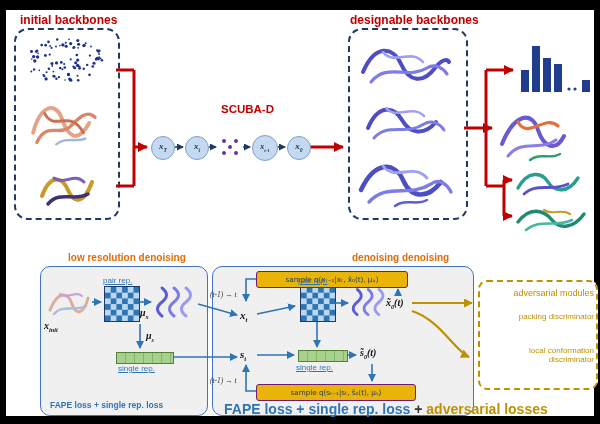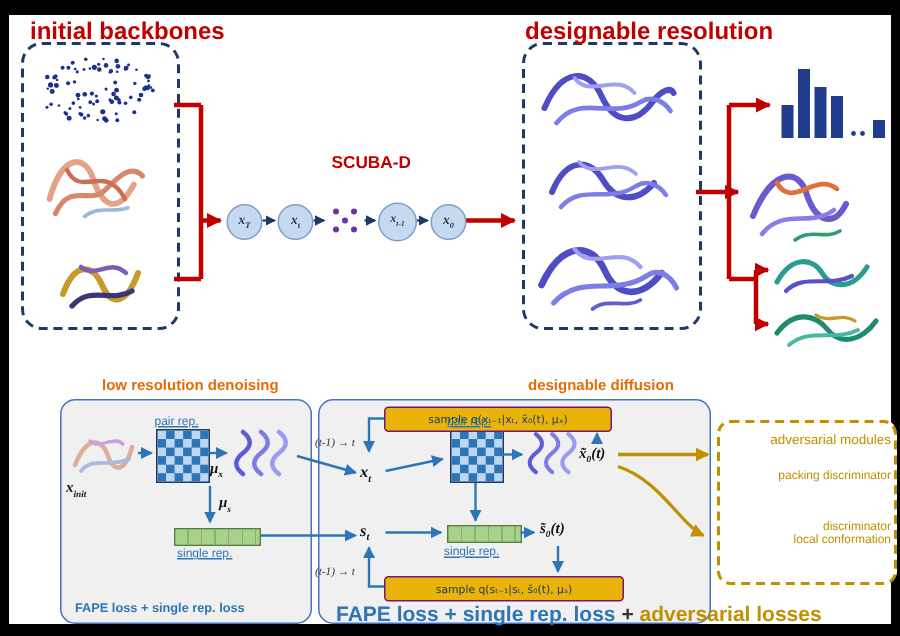--- a/index.html
+++ b/index.html
@@ -4,21 +4,21 @@
 <style>
   html,body{margin:0;padding:0;background:#000;}
   #page{position:relative;width:600px;height:424px;background:#000;overflow:hidden;
         font-family:"Liberation Sans",sans-serif;}
   .abs{position:absolute;}
   .figure-bg{position:absolute;left:6px;top:10px;width:588px;height:406px;background:#ffffff;z-index:0;}
   .z1{z-index:1}.z2{z-index:2}.z3{z-index:3}.z4{z-index:4}
   .dashedbox{border:2px dashed #1f3864;border-radius:14px;background:transparent;}
   .graybox{background:#f0f0f1;border:1.5px solid #4472c4;border-radius:10px;}
   .advbox{border:2px dashed #bf9000;border-radius:9px;background:#fff;}
-  .lbl-red{color:#c00000;font-weight:bold;font-size:16px;}
+  .lbl-red{color:#c00000;font-weight:bold;font-size:12px;}
   .lbl-orange{color:#e36c09;font-weight:bold;font-size:10px;padding-left:16px;}
   .lbl-gold{color:#bf9000;font-weight:normal;}
   .lbl-blue{color:#2e75b6;font-size:8px;text-decoration:underline;}
   .loss{color:#2e75b6;font-weight:bold;font-size:8.5px;}
   .math{font-family:"Liberation Serif",serif;font-style:italic;font-weight:bold;color:#111;}
   .math sub{font-size:0.62em;}
   .chain-circle{width:22px;height:22px;border-radius:50%;background:#c5d9f1;border:1px solid #7f9fc6;
     display:flex;align-items:center;justify-content:center;z-index:4;}
   .chain-circle .cl{font-size:9px;color:#17365d;line-height:1;}
   .pairmat{background:repeating-conic-gradient(#2e75b6 0% 25%, #bdd7ee 0% 50%);
@@ -219,21 +219,21 @@
     <div class="abs chain-circle" style="left:185px;top:136px">
       <span class="math cl"><span>x</span><sub>t</sub></span>
     </div>
     <div class="abs chain-circle" style="left:252px;top:135px;width:24px;height:24px">
       <span class="math cl" style="font-size:8px"><span>x</span><sub>t-1</sub></span>
     </div>
     <div class="abs chain-circle" style="left:287px;top:136px">
       <span class="math cl"><span>x</span><sub>0</sub></span>
     </div>
 
-    <div class="abs z4 lbl-red" style="left:350px;top:13px">designable resolution</div>
+    <div class="abs z4 lbl-red" style="left:350px;top:13px">designable backbones</div>
     <div class="abs z1 dashedbox" style="left:348px;top:28px;width:116px;height:188px"></div>
 
     <svg class="abs z2" style="left:356px;top:38px" width="98" height="54" viewBox="0 0 96 54" fill="none" stroke-linecap="round">
       <path d="M6,34 C18,6 36,8 44,26 C52,44 66,46 78,30 C84,22 90,20 92,24" stroke="#4e4ec4" stroke-width="4"></path>
       <path d="M14,44 C30,24 50,42 70,30 C78,25 86,30 90,36" stroke="#7d7de8" stroke-width="3.2"></path>
       <path d="M26,14 C36,28 54,10 66,24" stroke="#a0a0f2" stroke-width="2.6"></path>
     </svg>
     <svg class="abs z2" style="left:362px;top:96px" width="88" height="50" viewBox="0 0 88 50" fill="none" stroke-linecap="round">
       <path d="M6,32 C16,8 32,10 40,24 C48,38 62,40 74,26" stroke="#4e4ec4" stroke-width="4"></path>
       <path d="M12,42 C26,26 44,40 62,28 C70,23 78,28 82,34" stroke="#7d7de8" stroke-width="3"></path>
@@ -306,21 +306,21 @@
       <span>μ</span><sub>s</sub>
     </div>
 
     <div class="abs greenbar" style="left:116px;top:352px;width:56px;height:10px"></div>
     <div class="abs z4 lbl-blue" style="left:118px;top:364px">single rep.</div>
 
     <div class="abs z4 loss" style="left:50px;top:400px">FAPE loss + single rep. loss</div>
   </div>
 
   <div>
-    <div class="abs z4 lbl-orange" style="left:336px;top:252px">designable diffusion</div>
+    <div class="abs z4 lbl-orange" style="left:336px;top:252px">denoising denoising</div>
     <div class="abs z1 graybox" style="left:212px;top:266px;width:260px;height:148px"></div>
 
     <div class="abs sample" style="left:256px;top:271px;width:150px;height:15px">sample q(xₜ₋₁|xₜ, x̃₀(t), μₓ)</div>
     <div class="abs steplbl" style="left:210px;top:290px">(t-1) → t</div>
 
     <div class="abs z4 math" style="left:240px;top:309px;font-size:11px">
       <span>x</span><sub>t</sub>
     </div>
 
     <div class="abs z4 lbl-blue" style="left:298px;top:276px">pair rep.</div>
@@ -354,17 +354,17 @@
       <span style="color:#333">+</span>
       <span style="color:#bf9000">adversarial losses</span>
     </div>
   </div>
 
   <div>
     <div class="abs z1 advbox" style="left:478px;top:280px;width:116px;height:106px"></div>
     <div class="abs z4 lbl-gold ctr" style="left:478px;top:288px;width:116px;font-size:9px">adversarial modules</div>
     <div class="abs z4 lbl-gold ctr" style="left:478px;top:312px;width:116px;font-size:8px;font-weight:normal;color:#bf9000">packing discriminator</div>
     <div class="abs z4 ctr" style="left:478px;top:346px;width:116px;font-size:8px;color:#bf9000">
+      <div>local conformation</div>
       <div>discriminator</div>
-      <div>local conformation</div>
     </div>
   </div>
 </div>
 
 </body></html>

